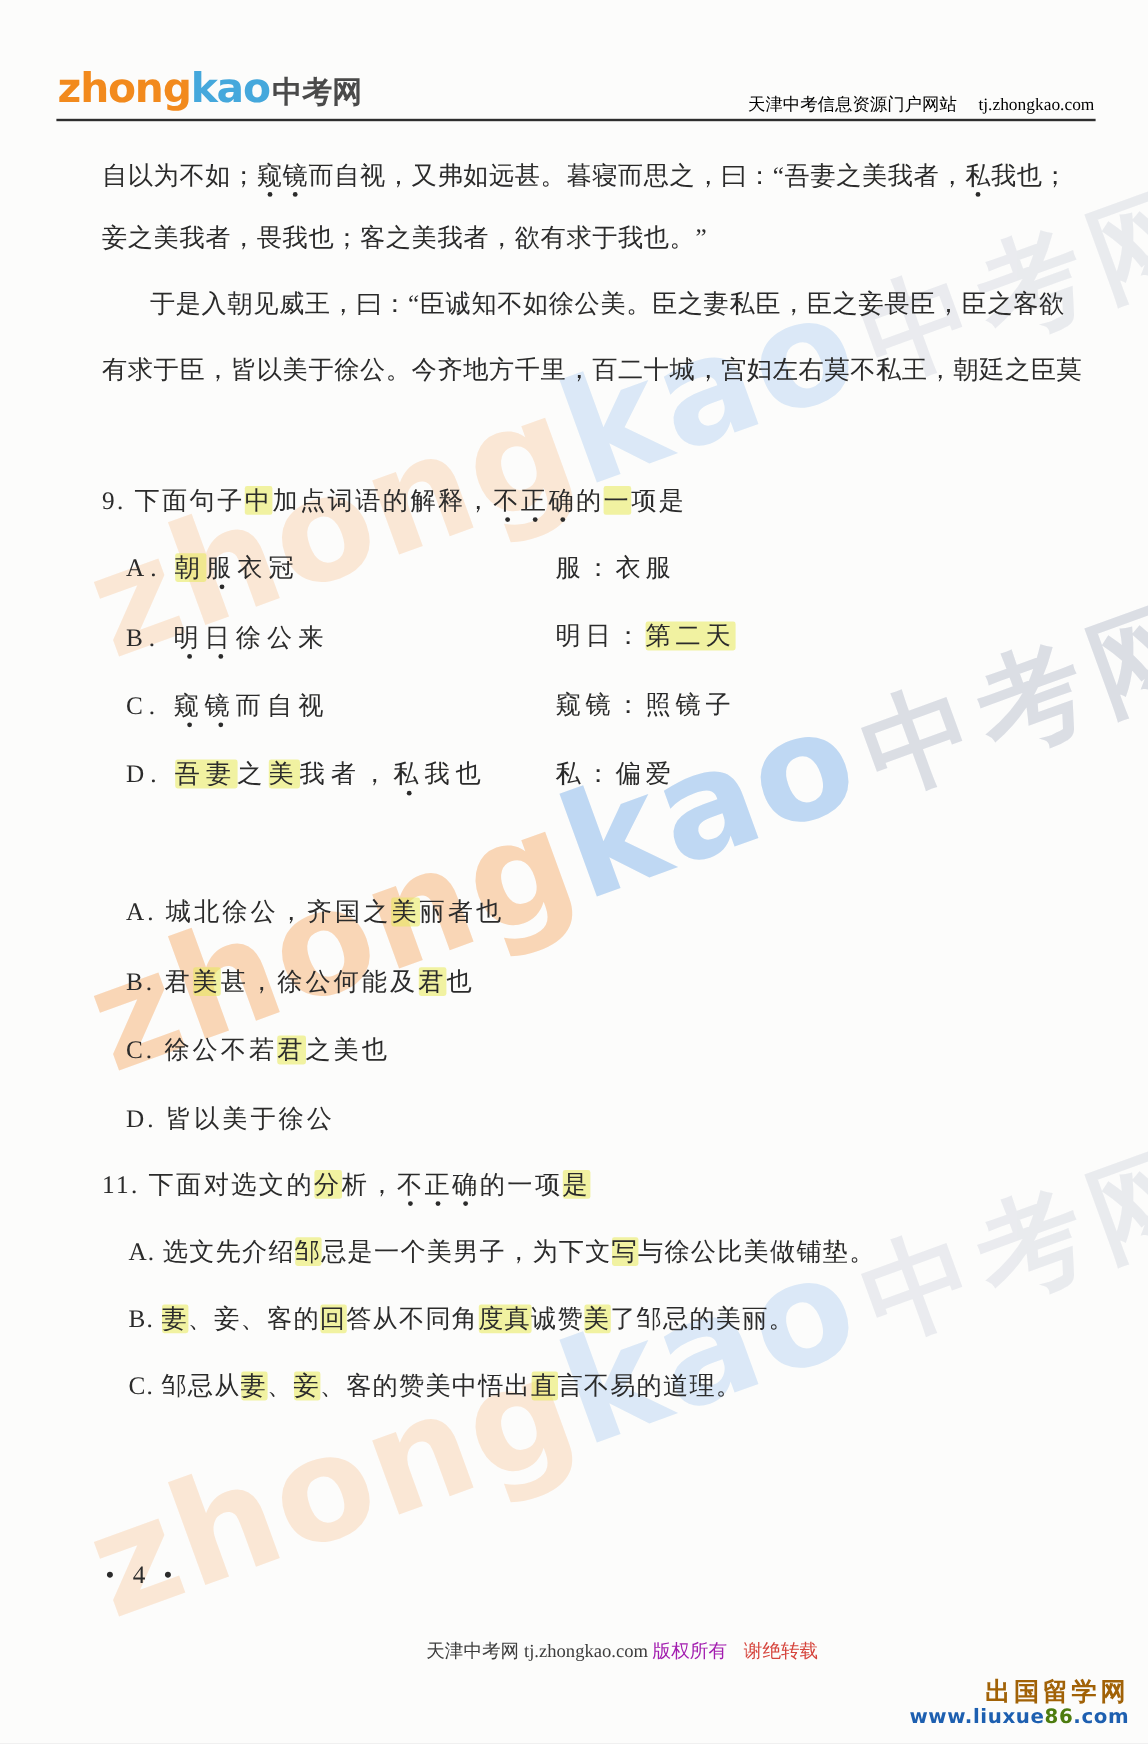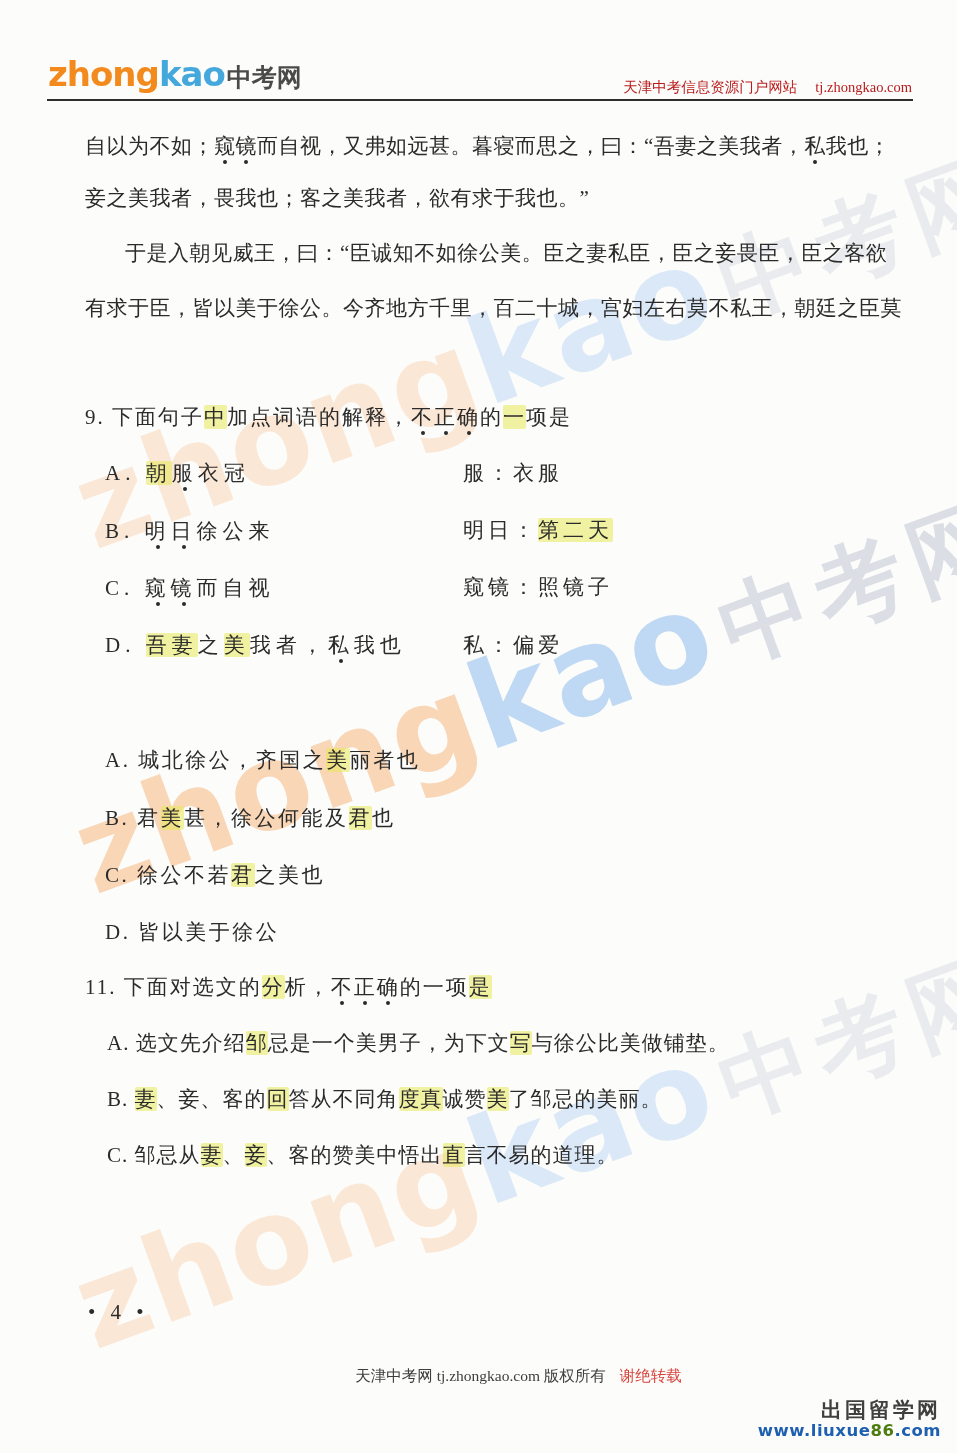--- a/index.html
+++ b/index.html
@@ -8,21 +8,21 @@
     background:#fcfcfb;overflow:hidden;
     font-family:"Liberation Serif","DejaVu Serif",serif;
     color:#2b2b2b;
   }
   
   .logo{position:absolute;left:48px;top:54px;white-space:nowrap;}
   .logo-latin{font-family:"DejaVu Sans","Liberation Sans",sans-serif;font-weight:bold;font-size:34px;letter-spacing:-1px;}
   .lg-zhong{color:#f28a1d;}
   .lg-kao{color:#45a8dc;}
   .logo-cjk{font-family:"DejaVu Sans","Liberation Sans",sans-serif;font-weight:bold;font-size:25px;color:#4a4a4a;margin-left:2px;}
-  .header-right{position:absolute;right:45px;top:78px;font-size:14.5px;color:#b91c1c;white-space:nowrap;}
+  .header-right{position:absolute;right:45px;top:78px;font-size:14.5px;color:#000000;white-space:nowrap;}
   .header-right .site-url{margin-left:18px;}
   .rule{position:absolute;left:47px;right:44px;top:99px;height:2px;background:#2e2e2e;}
   
   .wm{
     position:absolute;white-space:nowrap;z-index:0;
     font-family:"DejaVu Sans","Liberation Sans",sans-serif;font-weight:bold;
     font-size:120px;line-height:1;letter-spacing:2px;
     transform:rotate(-20deg);transform-origin:left top;
     pointer-events:none;
   }
@@ -42,25 +42,25 @@
   .q11opt{font-size:21px;letter-spacing:1px;}
   .hl{background:rgba(232,233,88,0.55);border-radius:2px;}
   i.ec{font-style:normal;position:relative;}
   i.ec::after{
     content:'';position:absolute;bottom:-6px;left:50%;margin-left:-2px;
     width:4px;height:4px;border-radius:50%;background:#2b2b2b;
   }
   
   .pagenum{position:absolute;left:88px;top:1300px;font-size:21px;letter-spacing:5px;z-index:2;}
   .footer{position:absolute;left:40px;top:1366px;width:100%;text-align:center;font-size:15.5px;color:#3d3d3d;z-index:2;}
-  .f-red{color:#404040;}
+  .f-red{color:#a21caf;}
   .f-red2{color:#d5433b;margin-left:14px;}
   .f-url{margin-left:4px;}
   .brand{position:absolute;right:16px;top:1398px;text-align:right;z-index:2;line-height:1.15;}
-  .brand-name{font-family:"DejaVu Sans","Liberation Sans",sans-serif;font-weight:bold;font-size:21px;color:#404040;letter-spacing:3px;}
+  .brand-name{font-family:"DejaVu Sans","Liberation Sans",sans-serif;font-weight:bold;font-size:21px;color:#a16207;letter-spacing:3px;}
   .brand-url{font-family:"DejaVu Sans","Liberation Sans",sans-serif;font-weight:bold;font-size:16.5px;color:#1d5fb0;letter-spacing:0.5px;}
   .b86{color:#4d7c0f;}
 </style>
 </head>
 <body>
 
 <div class="page">
 
   <div class="logo">
     <span class="logo-latin"><span class="lg-zhong">zhong</span><span class="lg-kao">kao</span></span><span class="logo-cjk">中考网</span>

